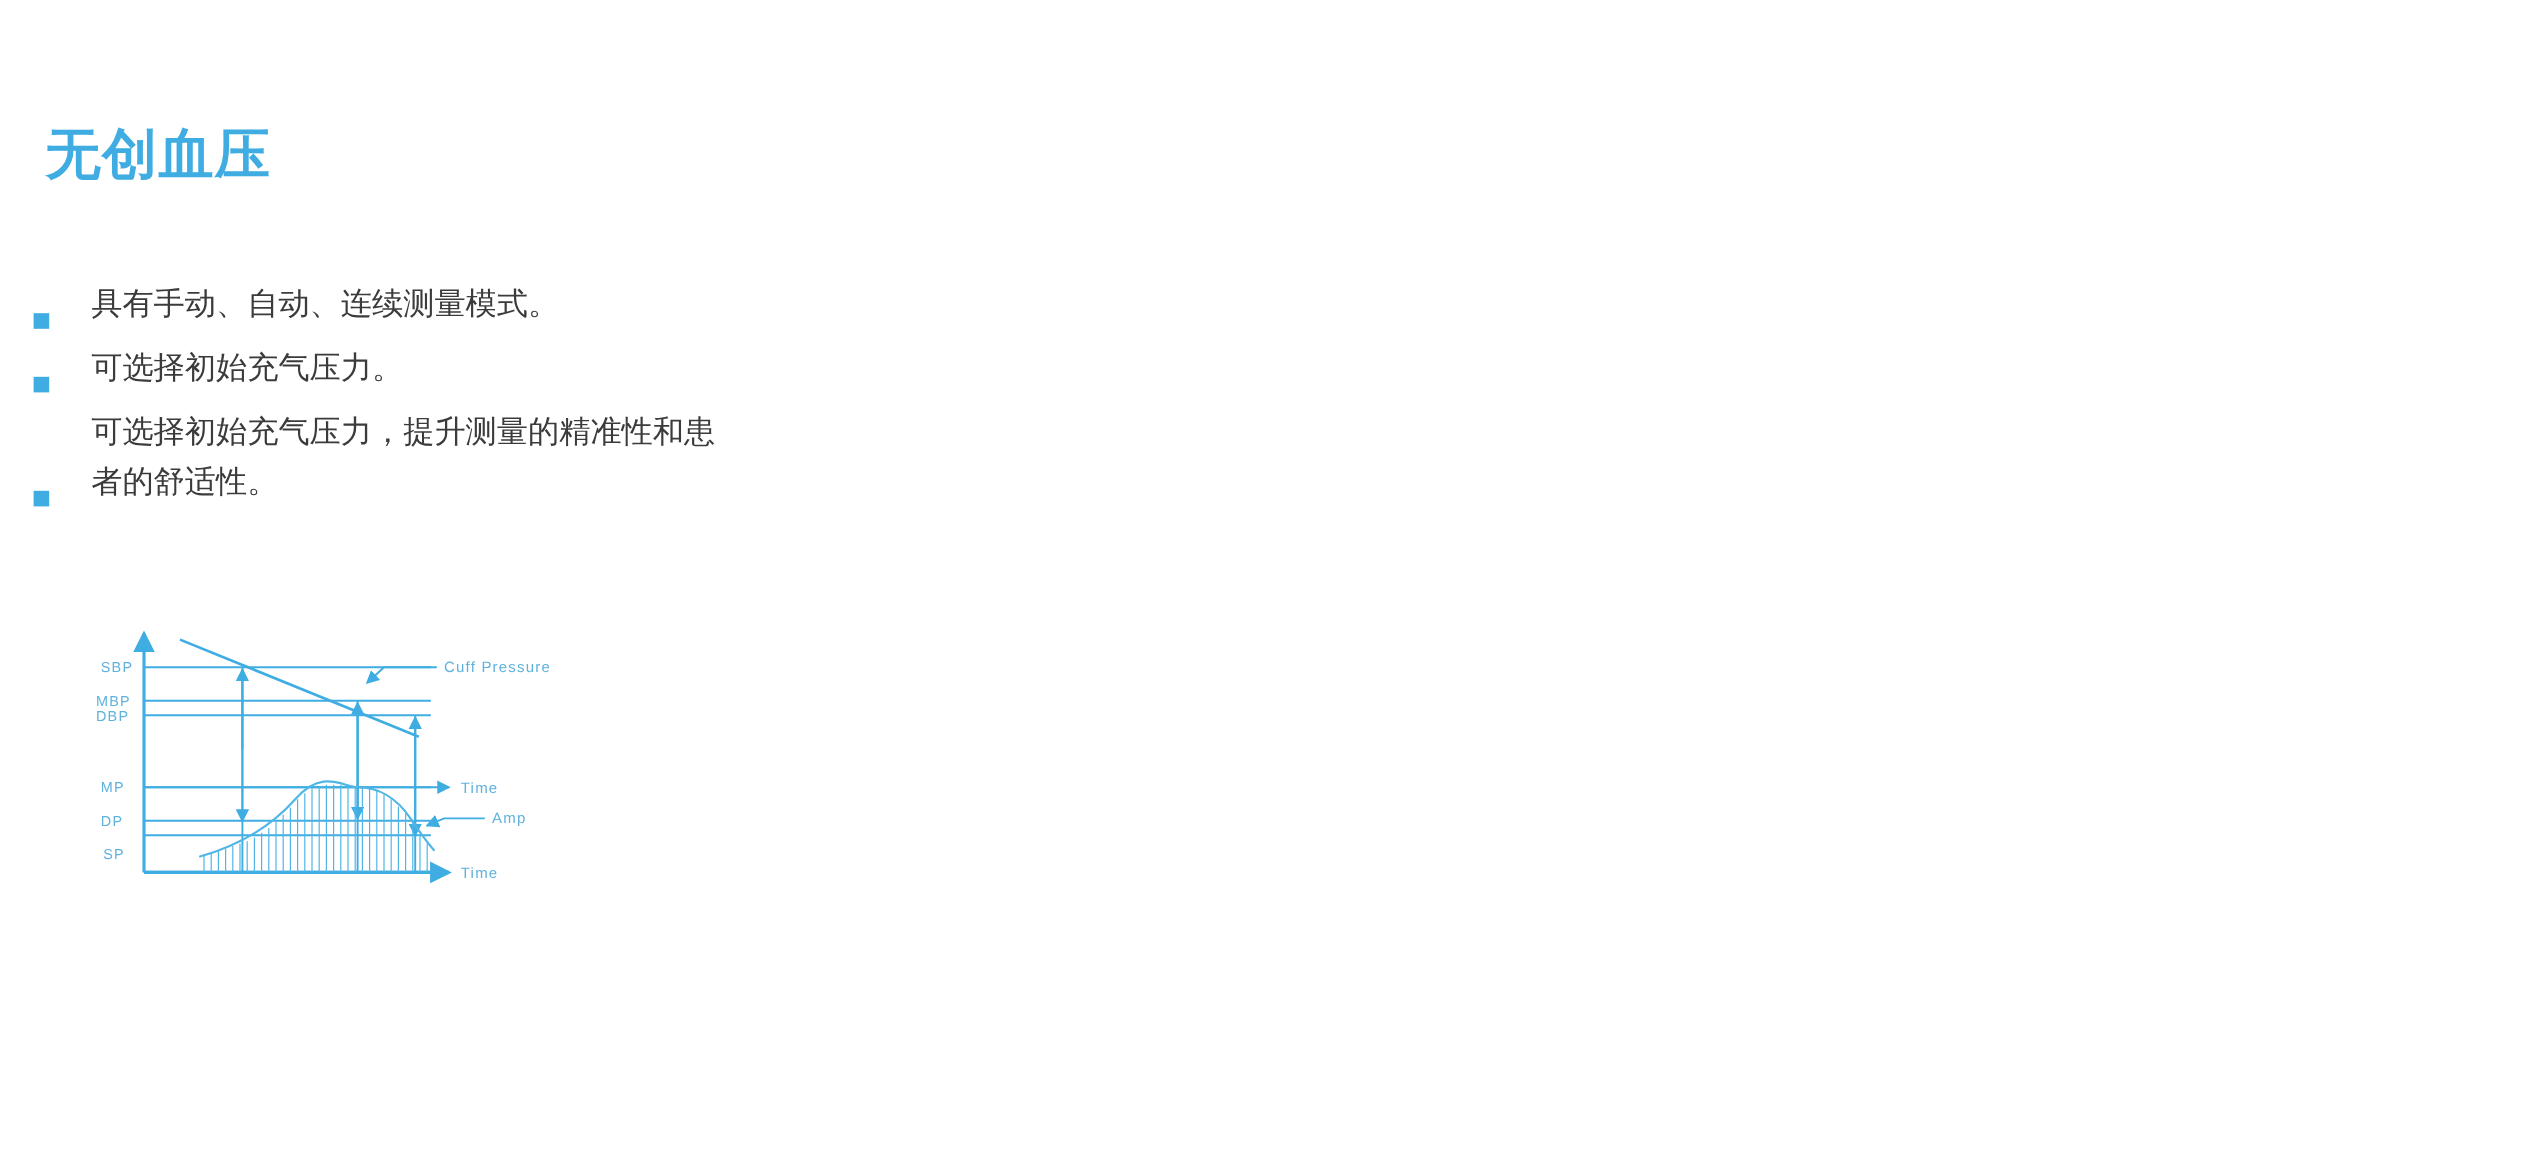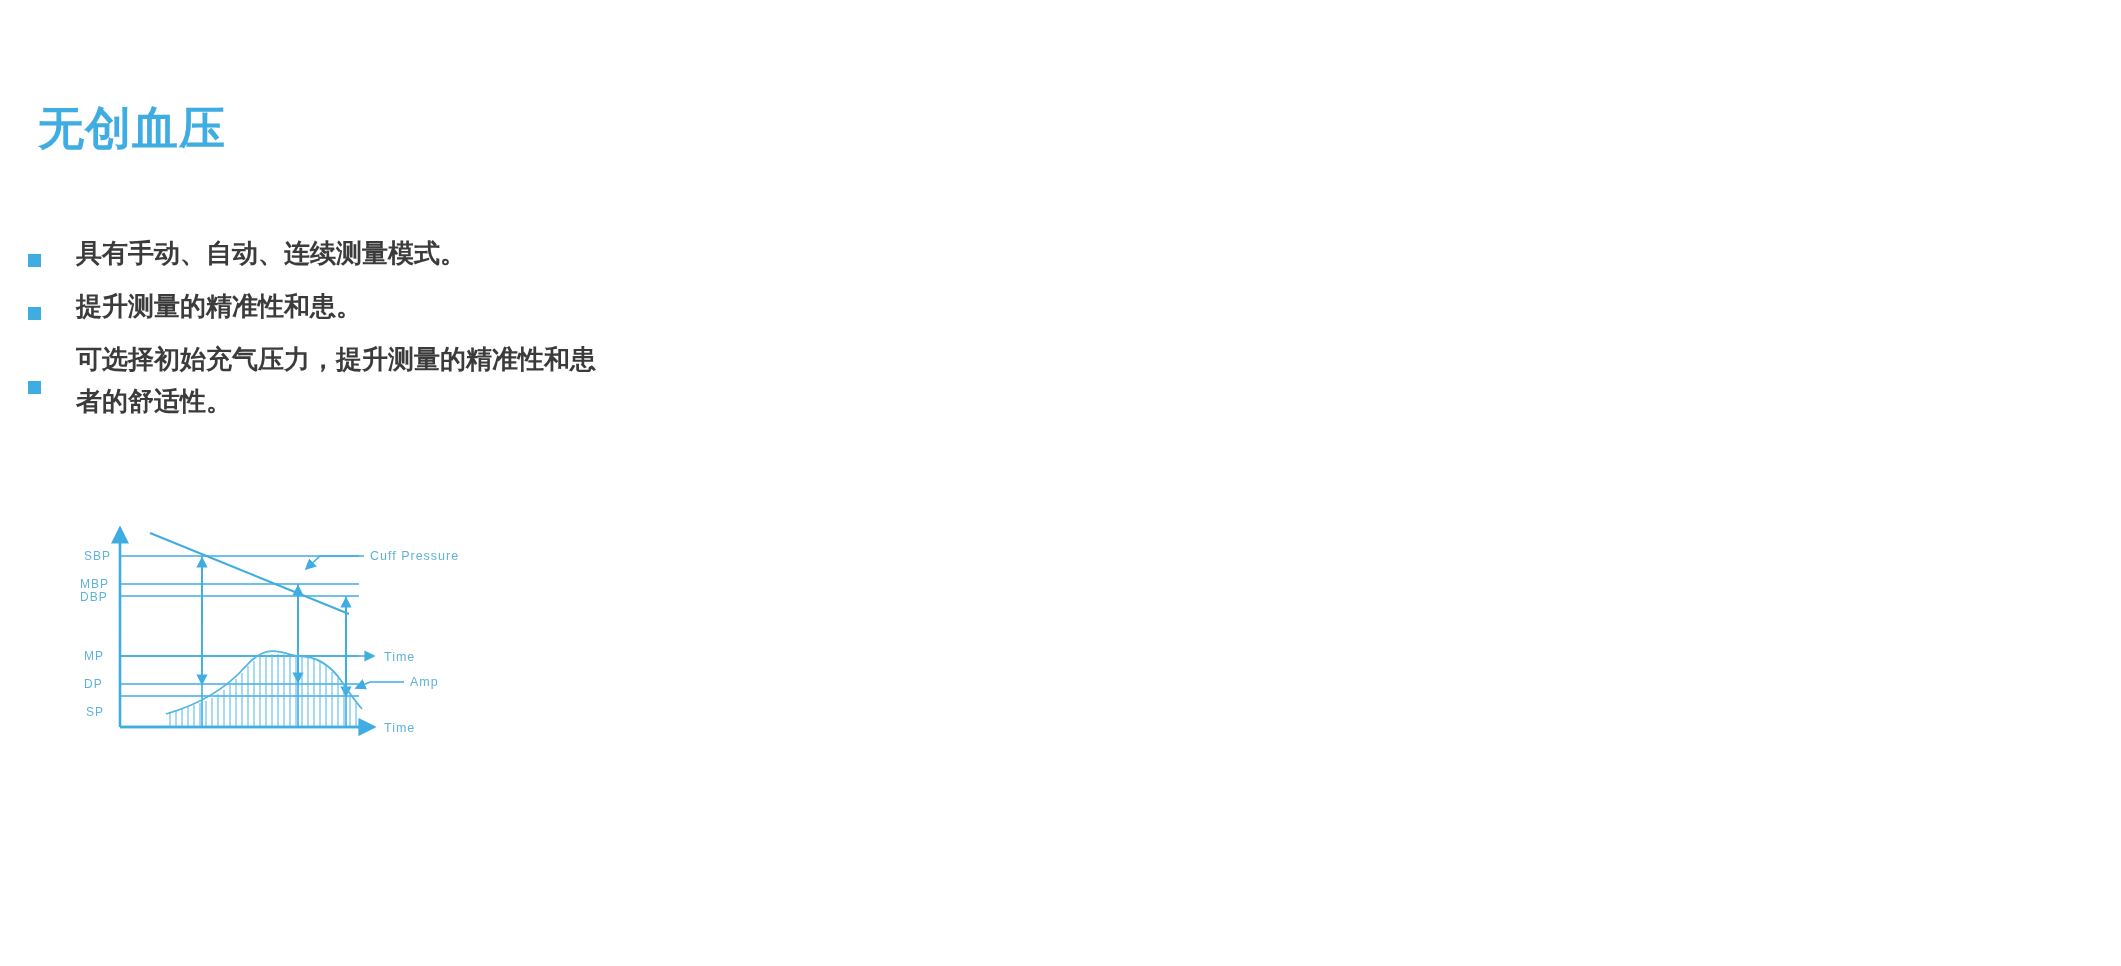--- a/index.html
+++ b/index.html
@@ -45,23 +45,22 @@
   .bullets {
     position: absolute;
     font-size: 26px;
     color: #3b3b3b;
     line-height: 42px;
   }
   .bullets-left  { left: 28px;   top: 196px; width: 780px; }
 
   .bullet-row {
     display: flex;
-    align-items: center;
+    align-items: flex-end;
     margin-bottom: 11px;
-    font-weight: bold;
   }
   .bullet-marker {
     width: 13px;
     height: 13px;
     background: #40ADE2;
     flex: 0 0 13px;
     margin-top: 15px;
     margin-right: 35px;
   }
   .bullet-text {
@@ -88,21 +87,21 @@
 
     <div class="heading heading-left">无创血压</div>
 
     <div class="bullets bullets-left">
       <div class="bullet-row">
         <span class="bullet-marker"></span>
         <span class="bullet-text">具有手动、自动、连续测量模式。</span>
       </div>
       <div class="bullet-row">
         <span class="bullet-marker"></span>
-        <span class="bullet-text">提升测量的精准性和患。</span>
+        <span class="bullet-text">可选择初始充气压力。</span>
       </div>
       <div class="bullet-row">
         <span class="bullet-marker"></span>
         <span class="bullet-text">可选择初始充气压力，提升测量的精准性和患
 者的舒适性。</span>
       </div>
     </div>
 
     <div class="nibp-figure">
       <svg class="nibp-svg" width="520" height="230" viewBox="0 0 520 230" xmlns="http://www.w3.org/2000/svg">

